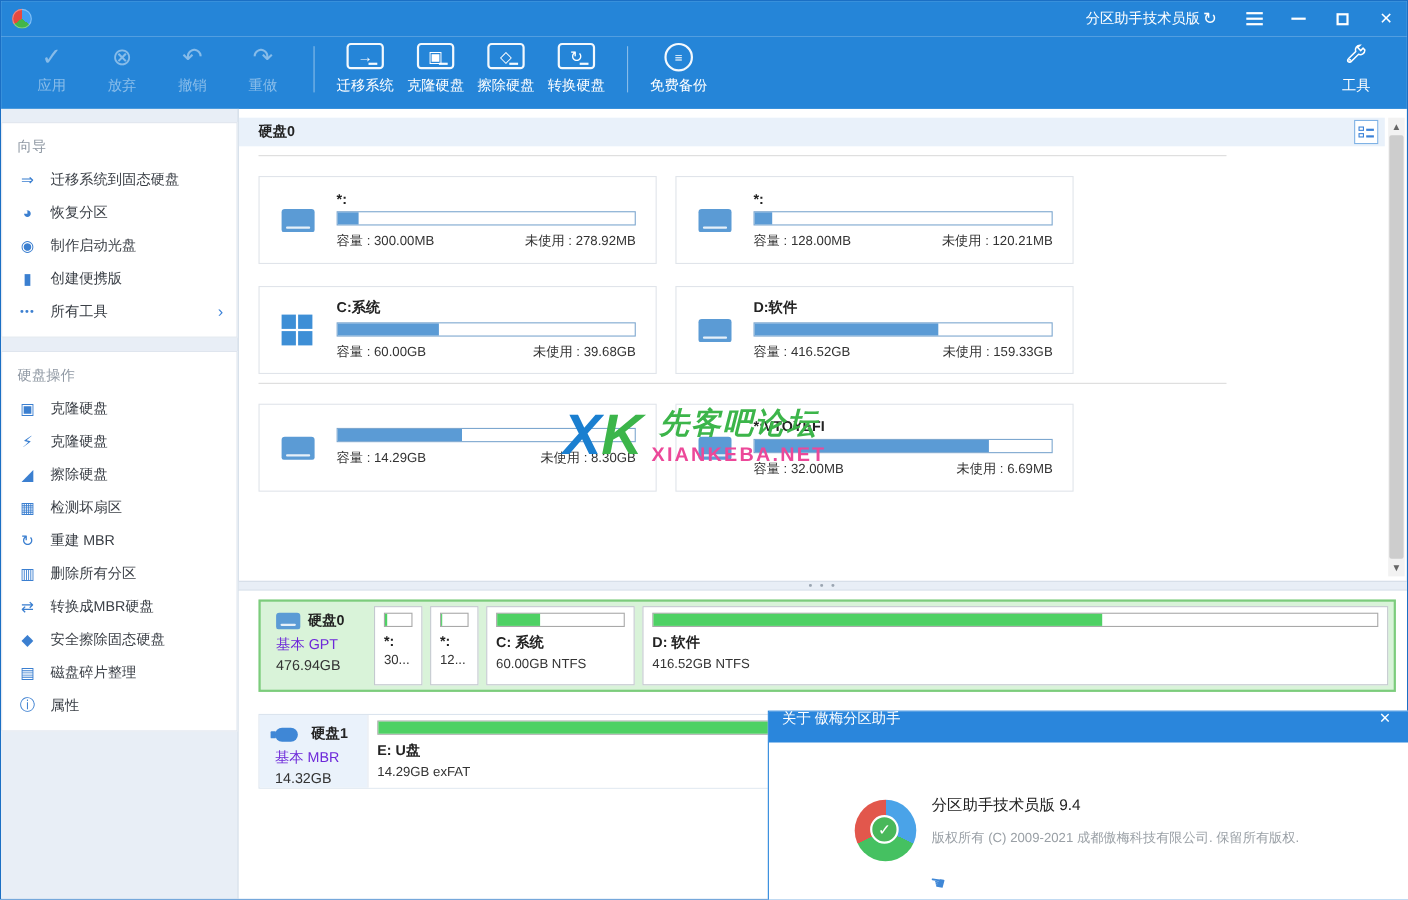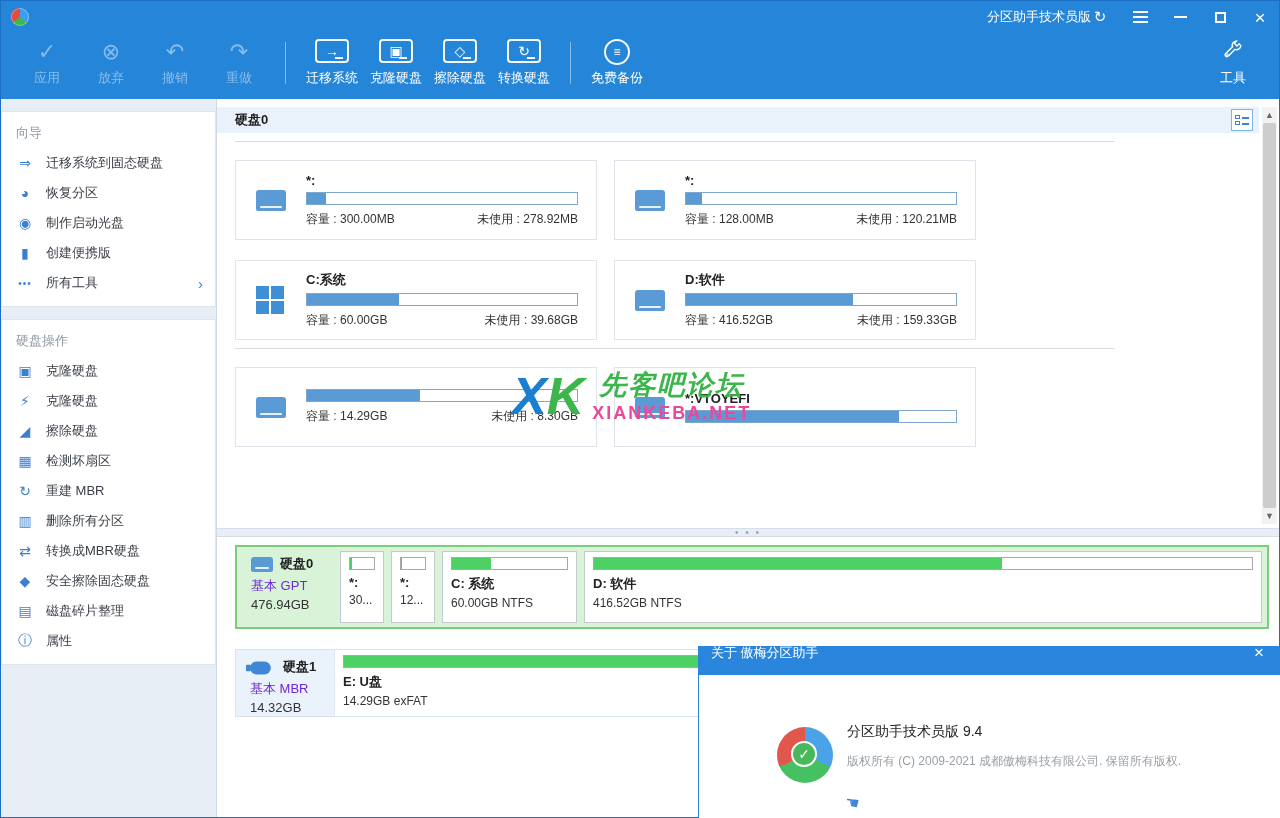--- a/index.html
+++ b/index.html
@@ -389,20 +389,24 @@
 
             <div class="pcard">
               <div class="pcard-ico">
                   <div class="disk-ico"></div>
                 </div>
               <div class="pcard-main">
                 <div class="pcard-name">*:VTOYEFI</div>
                 <div class="ubar">
                     <i style="width: 79%;"></i>
                   </div>
+                <div class="pcard-stats">
+                  <span><span>容量 : </span><span>32.00MB</span></span>
+                  <span><span>未使用 : </span><span>6.69MB</span></span>
+                </div>
               </div>
             </div>
           </div>
 
           <div class="watermark">
             <div class="wm-logo"><span>X</span><b>K</b></div>
             <div class="wm-text">
               <div class="wm-line1">先客吧论坛</div>
               <div class="wm-line2">XIANKEBA.NET</div>
             </div>

